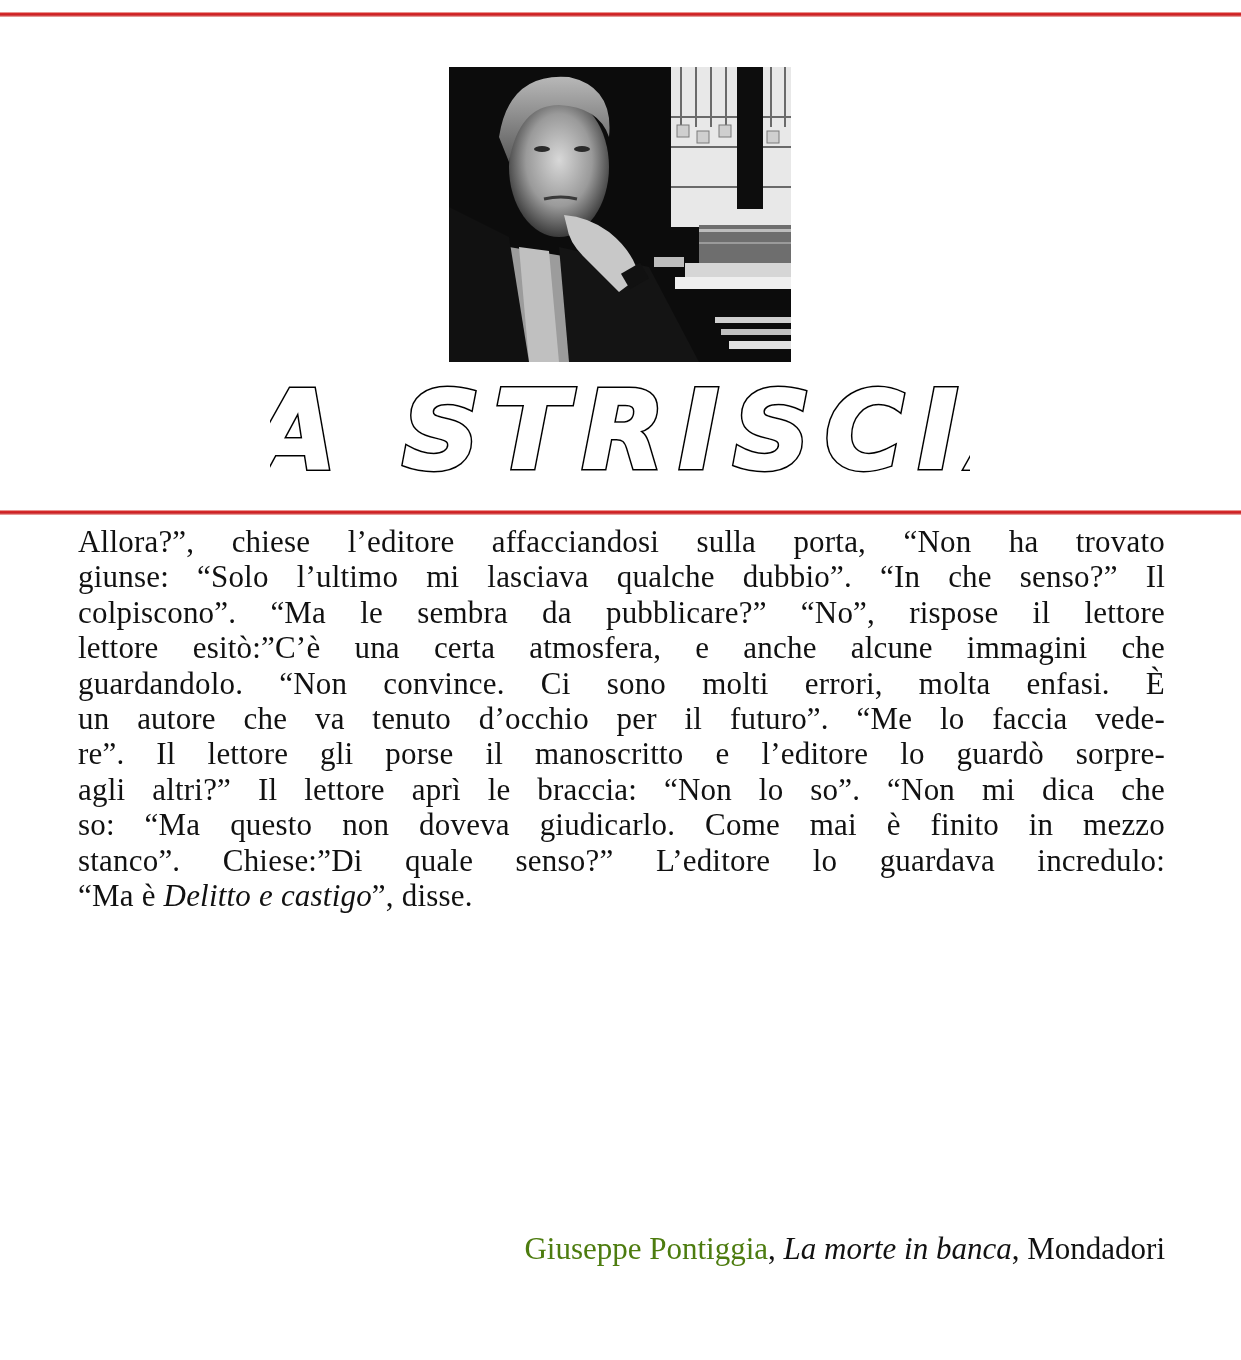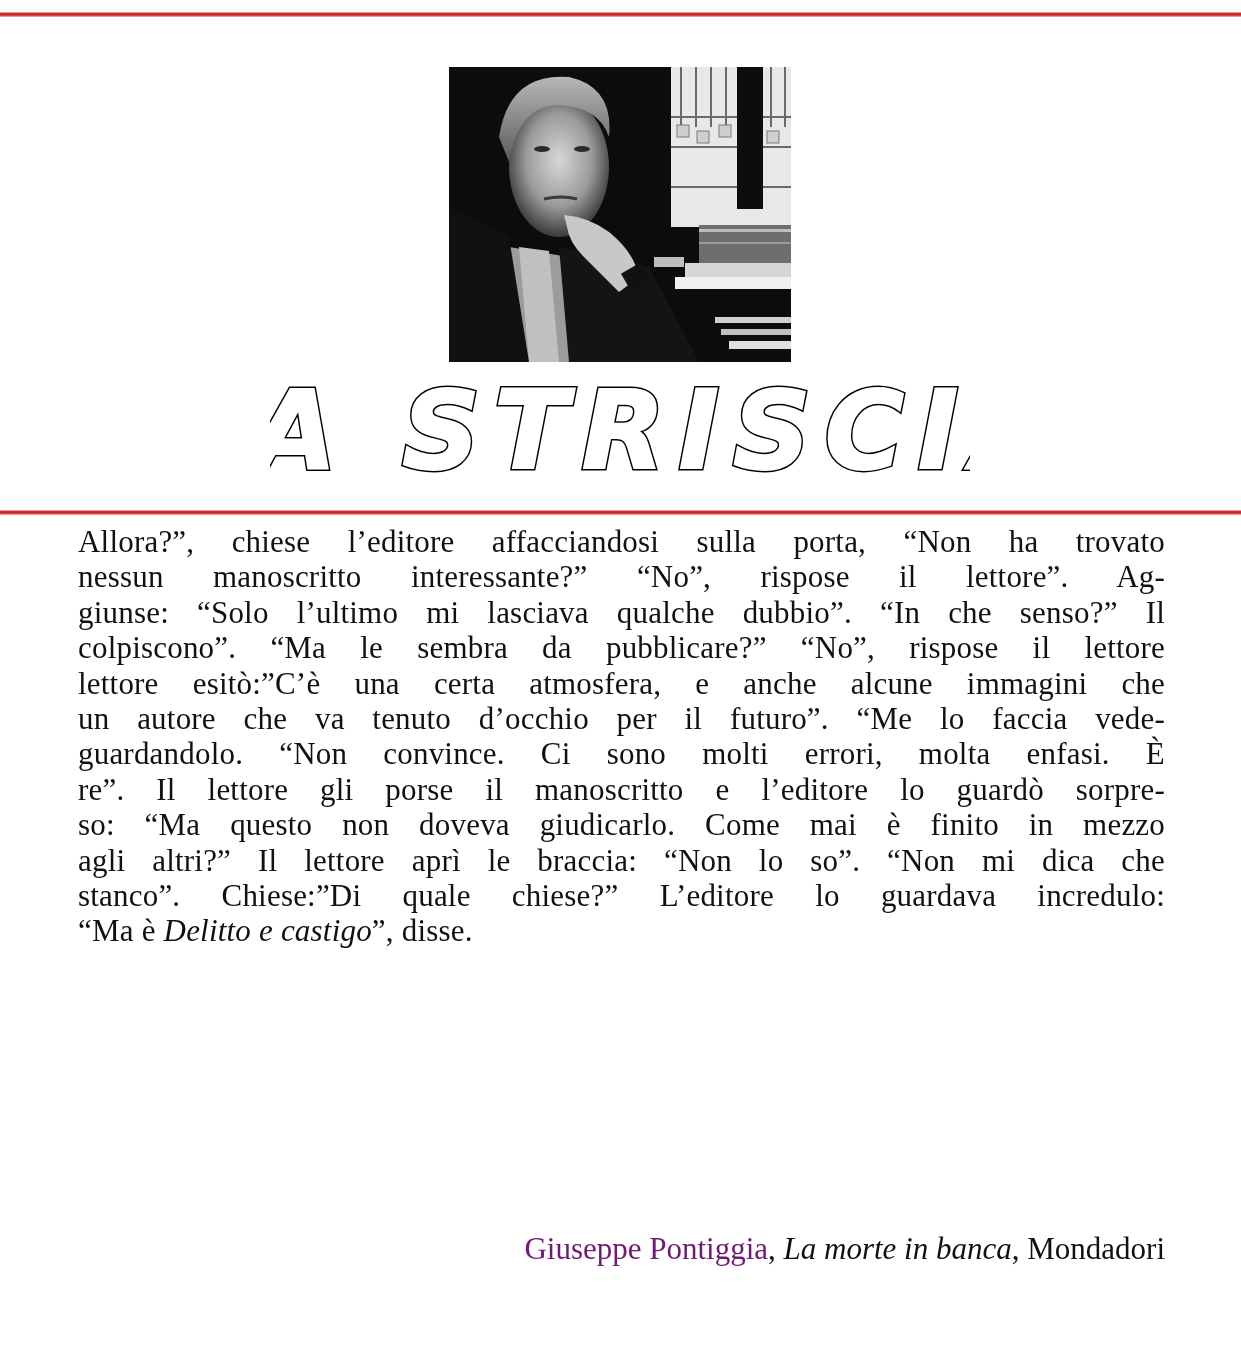--- a/index.html
+++ b/index.html
@@ -68,21 +68,21 @@
     }
     em { font-style: italic; }
 
     .attribution {
       position: absolute;
       right: 76px;
       top: 1231px;
       font-size: 31px;
       white-space: nowrap;
     }
-    .attribution .author { color: #701a75; }
+    .attribution .author { color: #4d7c0f; }
   </style>
 </head>
 <body>
 
 <div class="rule top"></div>
 
 <div class="photo" title="Black and white portrait of a man with a finger on his chin, books and a leaded window behind him">
   <svg width="342" height="295" viewBox="0 0 342 295">
     <defs>
       <radialGradient id="face" cx="50%" cy="45%" r="55%">
@@ -153,26 +153,25 @@
   <svg width="700" height="100" viewBox="0 0 700 100">
     <text x="350" y="88" text-anchor="middle" font-family="'DejaVu Sans', sans-serif" font-size="108" font-style="italic" font-weight="bold" letter-spacing="14" fill="#ffffff" stroke="#000000" stroke-width="5" paint-order="stroke">LA STRISCIA</text>
     <text x="350" y="88" text-anchor="middle" font-family="'DejaVu Sans', sans-serif" font-size="108" font-style="italic" font-weight="bold" letter-spacing="14" fill="none" stroke="#ffffff" stroke-width="2">LA STRISCIA</text>
   </svg>
 </div>
 
 <div class="rule mid"></div>
 
 <div class="article">
   <span class="line">Allora?”, chiese l’editore affacciandosi sulla porta, “Non ha trovato</span>
-  <span class="line">nessun manoscritto interessante?”  “No”, rispose il lettore”. Ag-</span>
   <span class="line">giunse: “Solo l’ultimo mi lasciava qualche dubbio”. “In che senso?” Il</span>
   <span class="line">colpiscono”. “Ma le sembra da pubblicare?” “No”, rispose il lettore</span>
   <span class="line">lettore esitò:”C’è una certa atmosfera, e anche alcune immagini che</span>
+  <span class="line">guardandolo. “Non convince. Ci sono molti errori, molta enfasi. È</span>
   <span class="line">un autore che va tenuto d’occhio per il futuro”. “Me lo faccia vede-</span>
-  <span class="line">guardandolo. “Non convince. Ci sono molti errori, molta enfasi. È</span>
   <span class="line">re”. Il lettore gli porse il manoscritto e l’editore lo guardò sorpre-</span>
+  <span class="line">agli altri?” Il lettore aprì le braccia: “Non lo so”. “Non mi dica che</span>
   <span class="line">so: “Ma questo non doveva giudicarlo. Come mai è finito in mezzo</span>
-  <span class="line">agli altri?” Il lettore aprì le braccia: “Non lo so”. “Non mi dica che</span>
-  <span class="line">stanco”. Chiese:”Di quale chiese?” L’editore lo guardava incredulo:</span>
+  <span class="line">stanco”. Chiese:”Di quale senso?” L’editore lo guardava incredulo:</span>
   <span class="line last"><span>“Ma è </span><em>Delitto e castigo</em><span>”, disse.</span></span>
 </div>
 
 <div class="attribution"><span class="author">Giuseppe Pontiggia</span><span>, </span><em>La morte in banca</em><span>, </span><span>Mondadori</span></div>
 
 </body></html>

